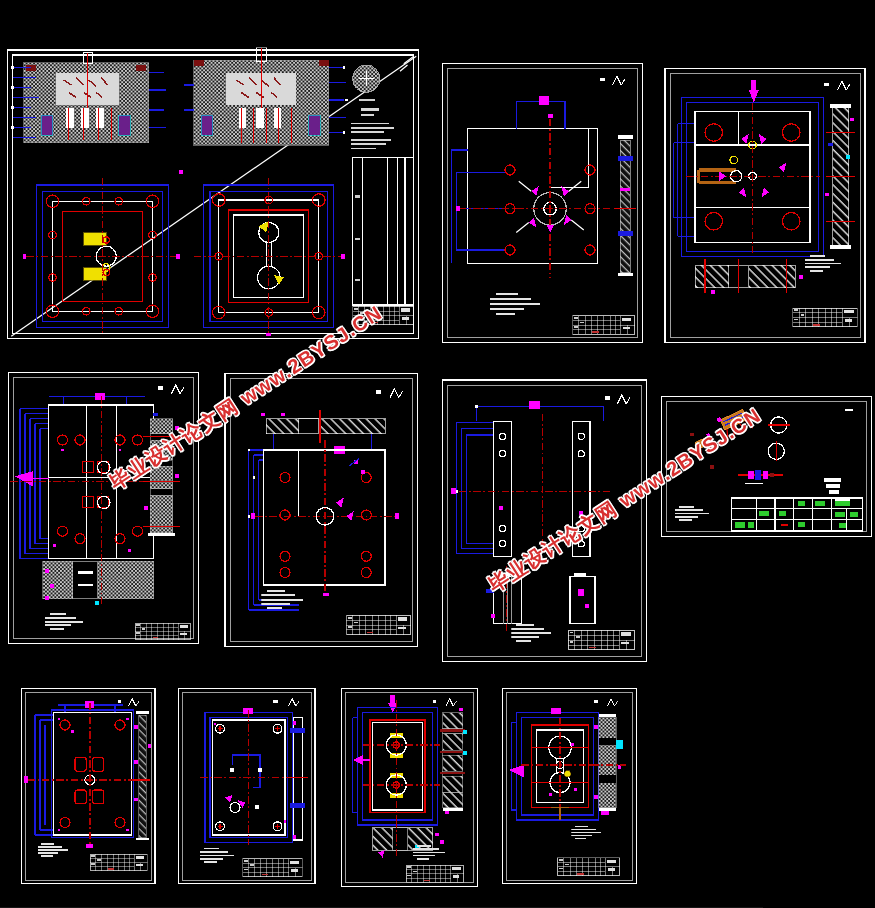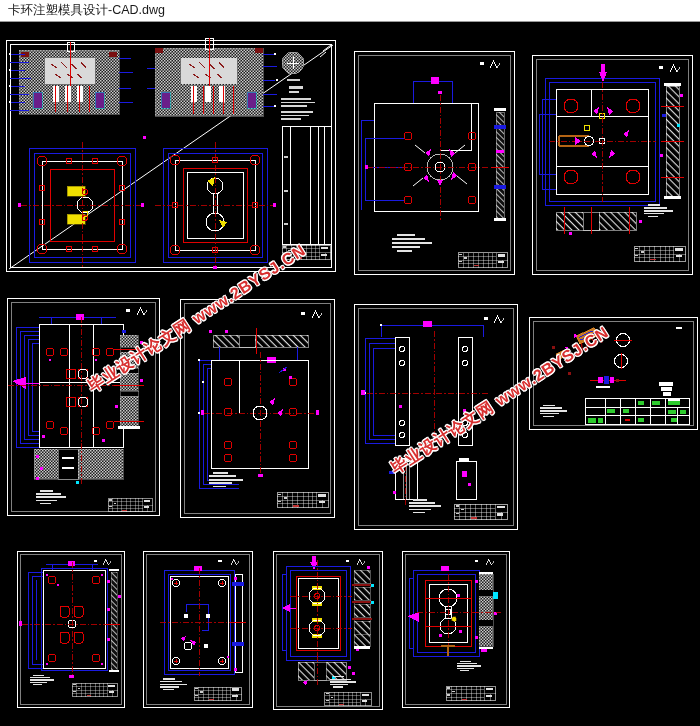--- a/index.html
+++ b/index.html
@@ -27,23 +27,20 @@
   .fr{fill:var(--cad-red,#e00000)}
   .fb{fill:var(--cad-blue,#1a1ae0)}
   .fc{fill:var(--cyan,#00e5ff)}
   .fg{fill:var(--green,#2ecc2e)}
   .fo{fill:var(--orange,#c87820)}
 </style>
 </head>
 <body>
 
 <div class="window">
-  <div class="titlebar">
-    <span>卡环注塑模具设计-CAD.dwg</span>
-  </div>
 
   <div class="canvas">
 
     <svg width="0" height="0" style="position:absolute">
       <defs>
         <pattern id="pch" width="3" height="3" patternUnits="userSpaceOnUse">
           <rect width="3" height="3" fill="#1e1e1e"></rect>
           <rect width="1.5" height="1.5" fill="#c9c9c9"></rect>
           <rect x="1.5" y="1.5" width="1.5" height="1.5" fill="#c9c9c9"></rect>
         </pattern>

